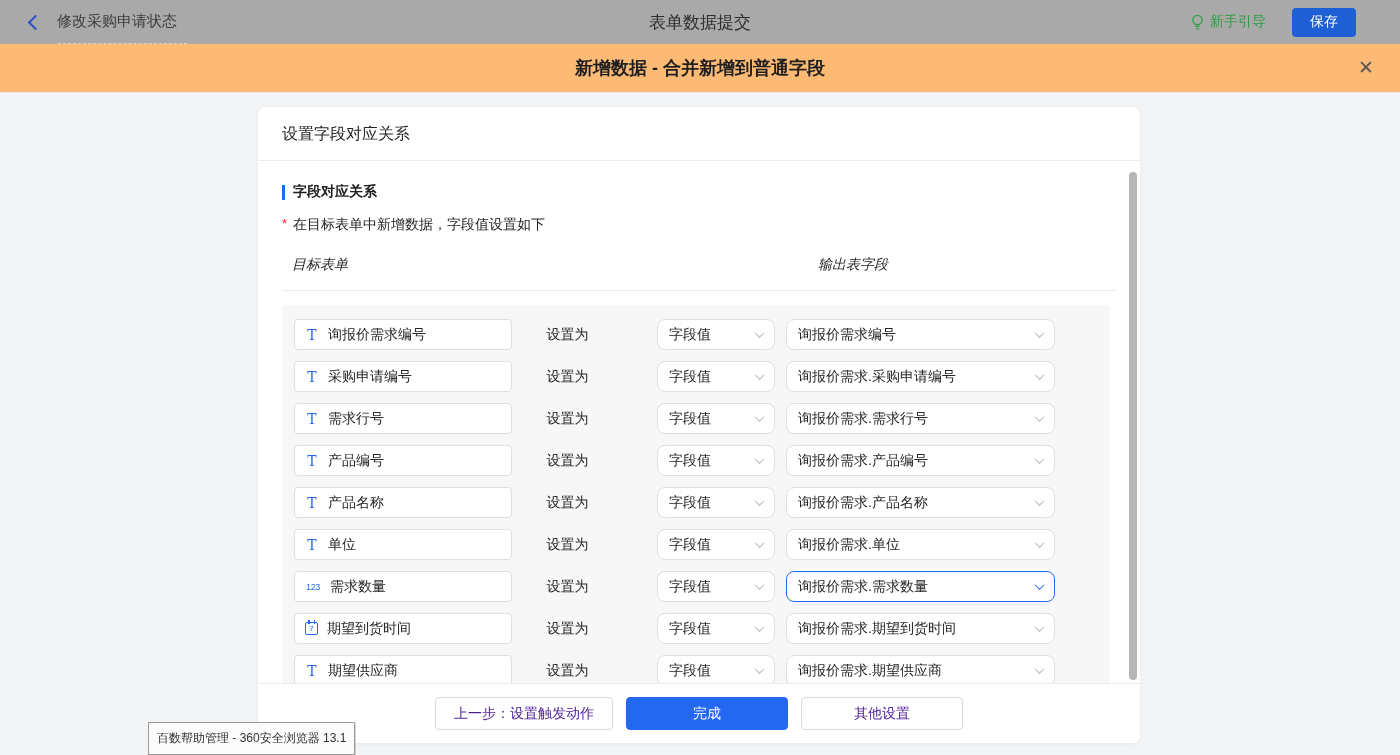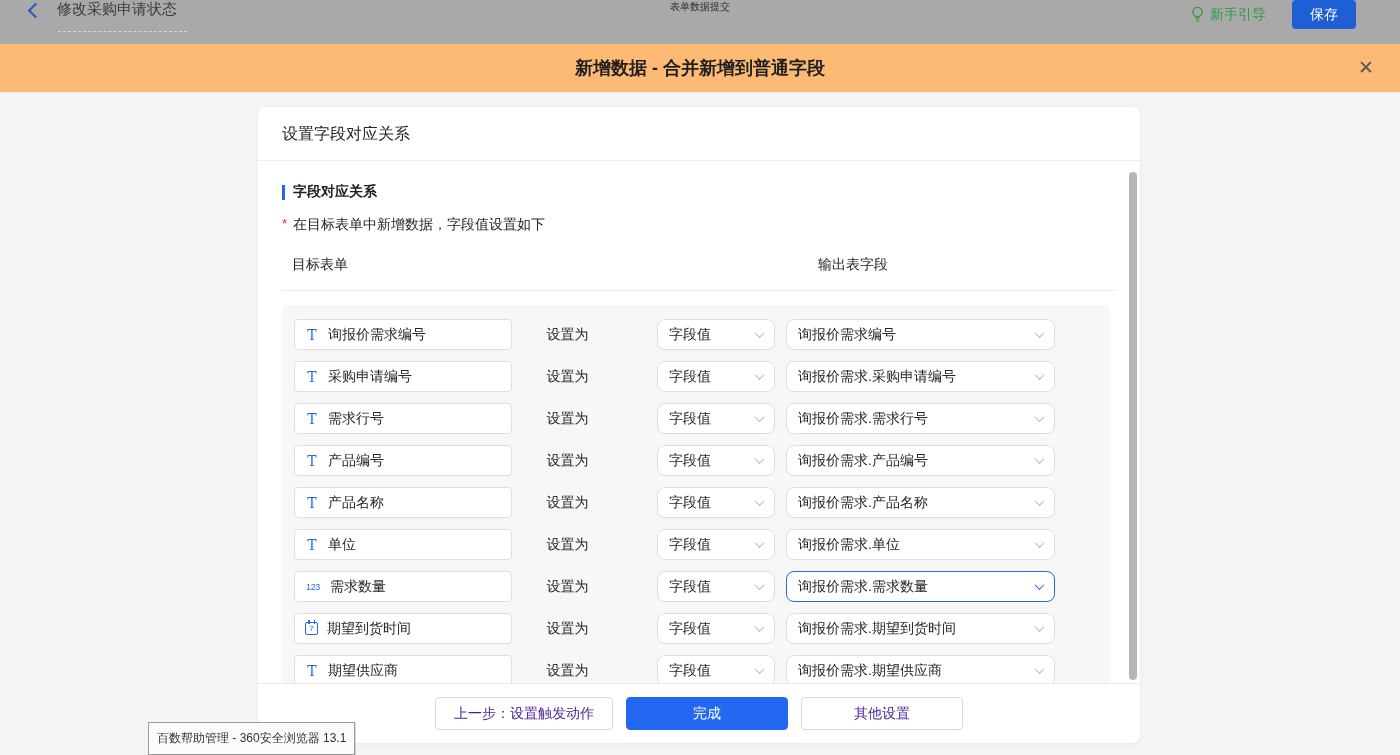--- a/index.html
+++ b/index.html
@@ -5,35 +5,35 @@
   * { margin:0; padding:0; box-sizing:border-box; }
   html,body { width:1400px; height:755px; overflow:hidden; }
   body {
     font-family:"Liberation Sans","DejaVu Sans",sans-serif;
     background:#f3f4f5; position:relative; color:#262626;
   }
 
   
   .topbar {
     position:absolute; top:0; left:0; width:1400px; height:44px;
-    background:#a9a9a9; display:flex; align-items:flex-start;
+    background:#a9a9a9; display:flex; align-items:center;
   }
   .topbar-left { display:flex; align-items:center; margin-left:30px; position:relative; }
   .back-chevron {
     width:11px; height:11px; border-left:2.5px solid #2a55c8; border-bottom:2.5px solid #2a55c8;
     transform:rotate(45deg); display:inline-block; cursor:pointer; margin-right:16px;
   }
   .back-label { font-size:15px; color:#3c3c3c; padding-bottom:2px; }
   .dashed-underline {
     position:absolute; left:28px; right:-10px; bottom:-11px;
     border-bottom:1px dashed #d6d6d6;
   }
   .topbar-title {
     position:absolute; left:0; right:0; text-align:center;
-    font-size:10px; color:#2e2e2e;
+    font-size:17px; color:#2e2e2e;
   }
   .topbar-right { position:absolute; right:44px; display:flex; align-items:center; gap:26px; }
   .guide { display:flex; align-items:center; gap:5px; color:#2f9e44; font-size:14px; cursor:pointer; }
   .guide svg { display:block; }
   .save-btn {
     min-width:64px; height:29px; padding:0 16px; background:#1f5fd6; color:#fff;
     border:none; border-radius:4px; font-size:14px; cursor:pointer;
     font-family:inherit;
   }
 
@@ -57,21 +57,21 @@
   .card-header {
     height:54px; line-height:54px; padding-left:24px; font-size:16px; color:#262626;
     border-bottom:1px solid #ececec;
   }
   .card-content { padding:22px 24px 0; }
   .section-title { display:flex; align-items:center; margin-bottom:15px; }
   .section-bar { width:3px; height:15px; background:#2468f2; margin-right:8px; }
   .section-title span { font-size:14px; font-weight:bold; color:#1f1f1f; }
   .hint { font-size:14px; color:#262626; margin-bottom:22px; }
   .req { color:#f5222d; margin-right:6px; font-size:13px; vertical-align:1px; }
-  .col-headers { position:relative; height:20px; font-size:14px; color:#262626; margin-bottom:14px; }
+  .col-headers { position:relative; height:20px; font-size:14px; color:#262626; margin-bottom:14px;font-style:italic; }
   .col-left { position:absolute; left:10px; }
   .col-right { position:absolute; left:536px; }
   .content-divider { height:1px; background:#ececec; margin:0 0 14px; }
 
   
   .rows-panel {
     background:#f7f7f8; border-radius:4px; padding:14px 12px; width:828px;
   }
   .map-row {
     display:grid; grid-template-columns:218px 145px 129px 269px;

